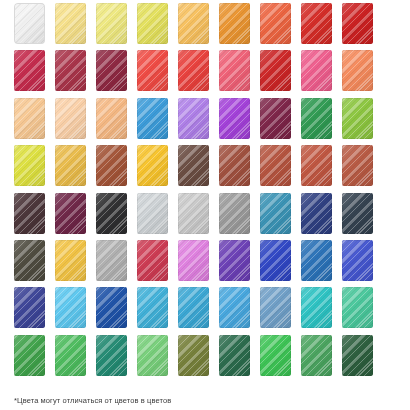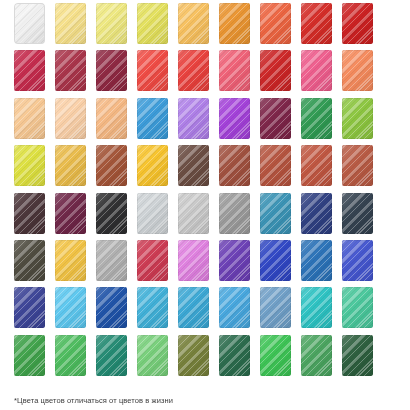--- a/index.html
+++ b/index.html
@@ -342,15 +342,15 @@
         <div class="swatch" title="bright-green #3cc454" style="--c: #3cc454;"></div>
       </div>
       <div class="swatch-cell">
         <div class="swatch" title="medium-green #4aa45f" style="--c: #4aa45f;"></div>
       </div>
       <div class="swatch-cell">
         <div class="swatch" title="dark-green #2c5e3d" style="--c: #2c5e3d;"></div>
       </div>
     </div>
 
-  <div id="chart-footnote">*Цвета цветов отличаться от цветов в жизни</div>
+  <div id="chart-footnote">*Цвета могут отличаться от цветов в цветов</div>
 
 </div>
 
 </body></html>

